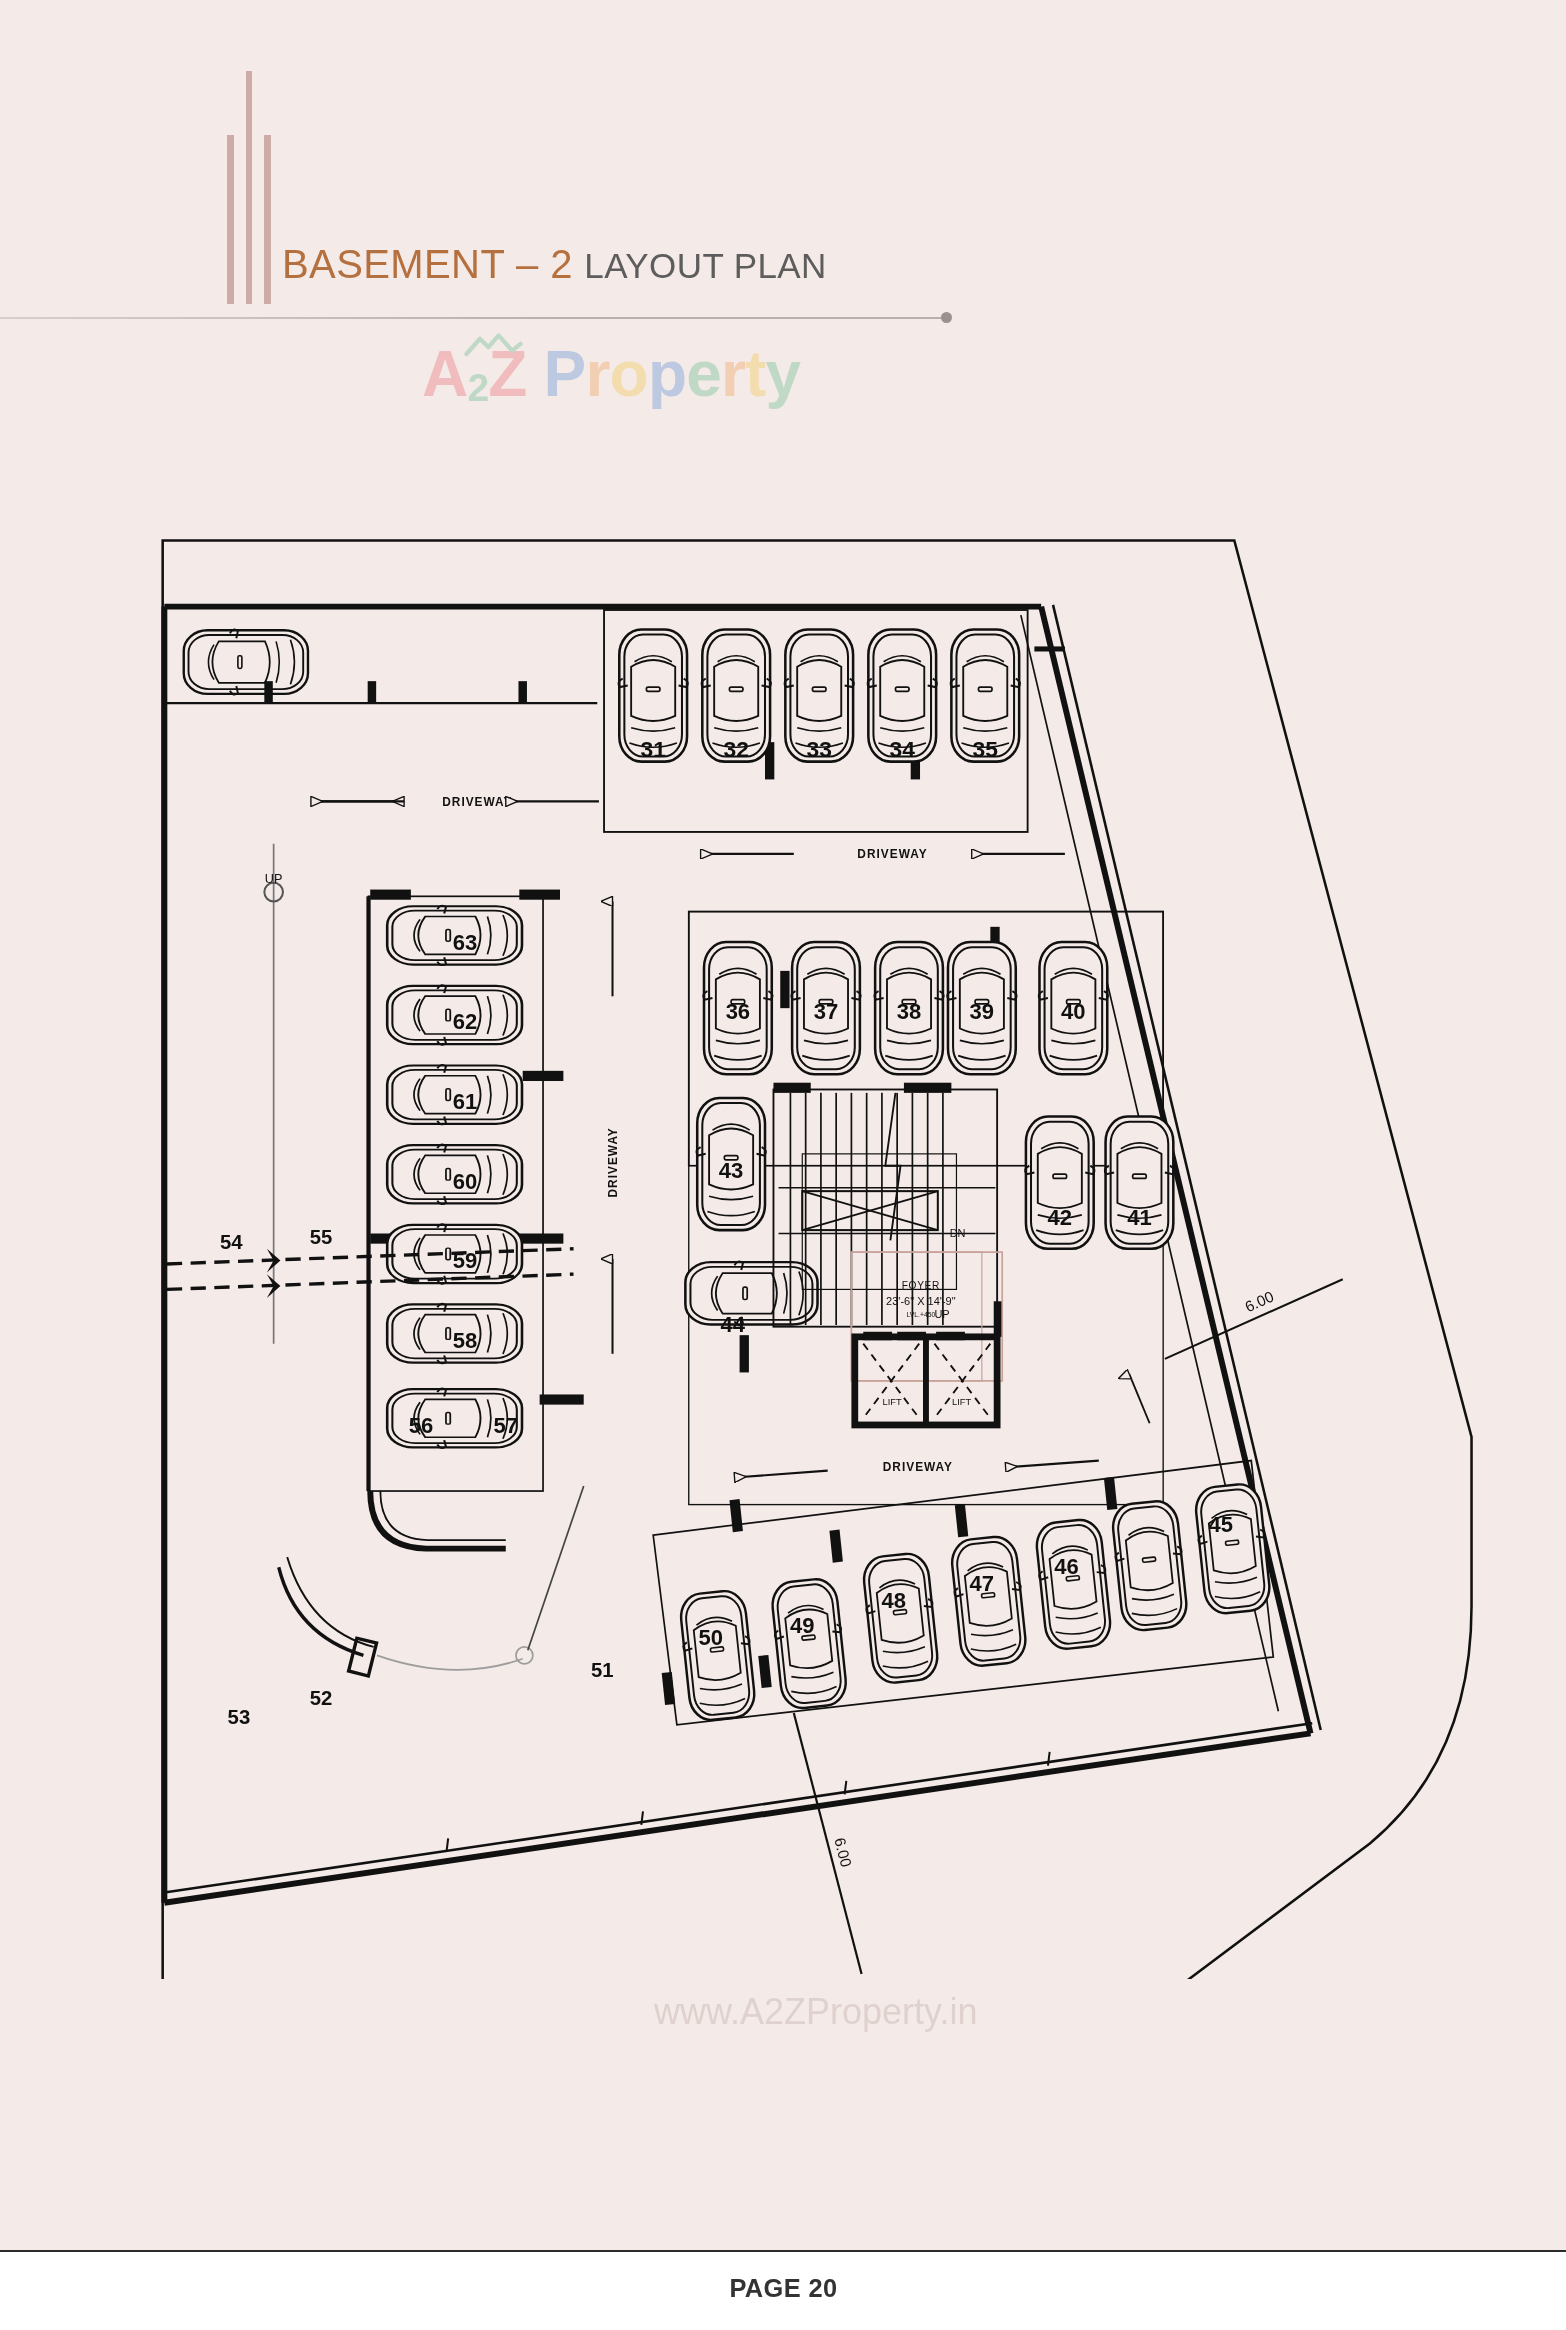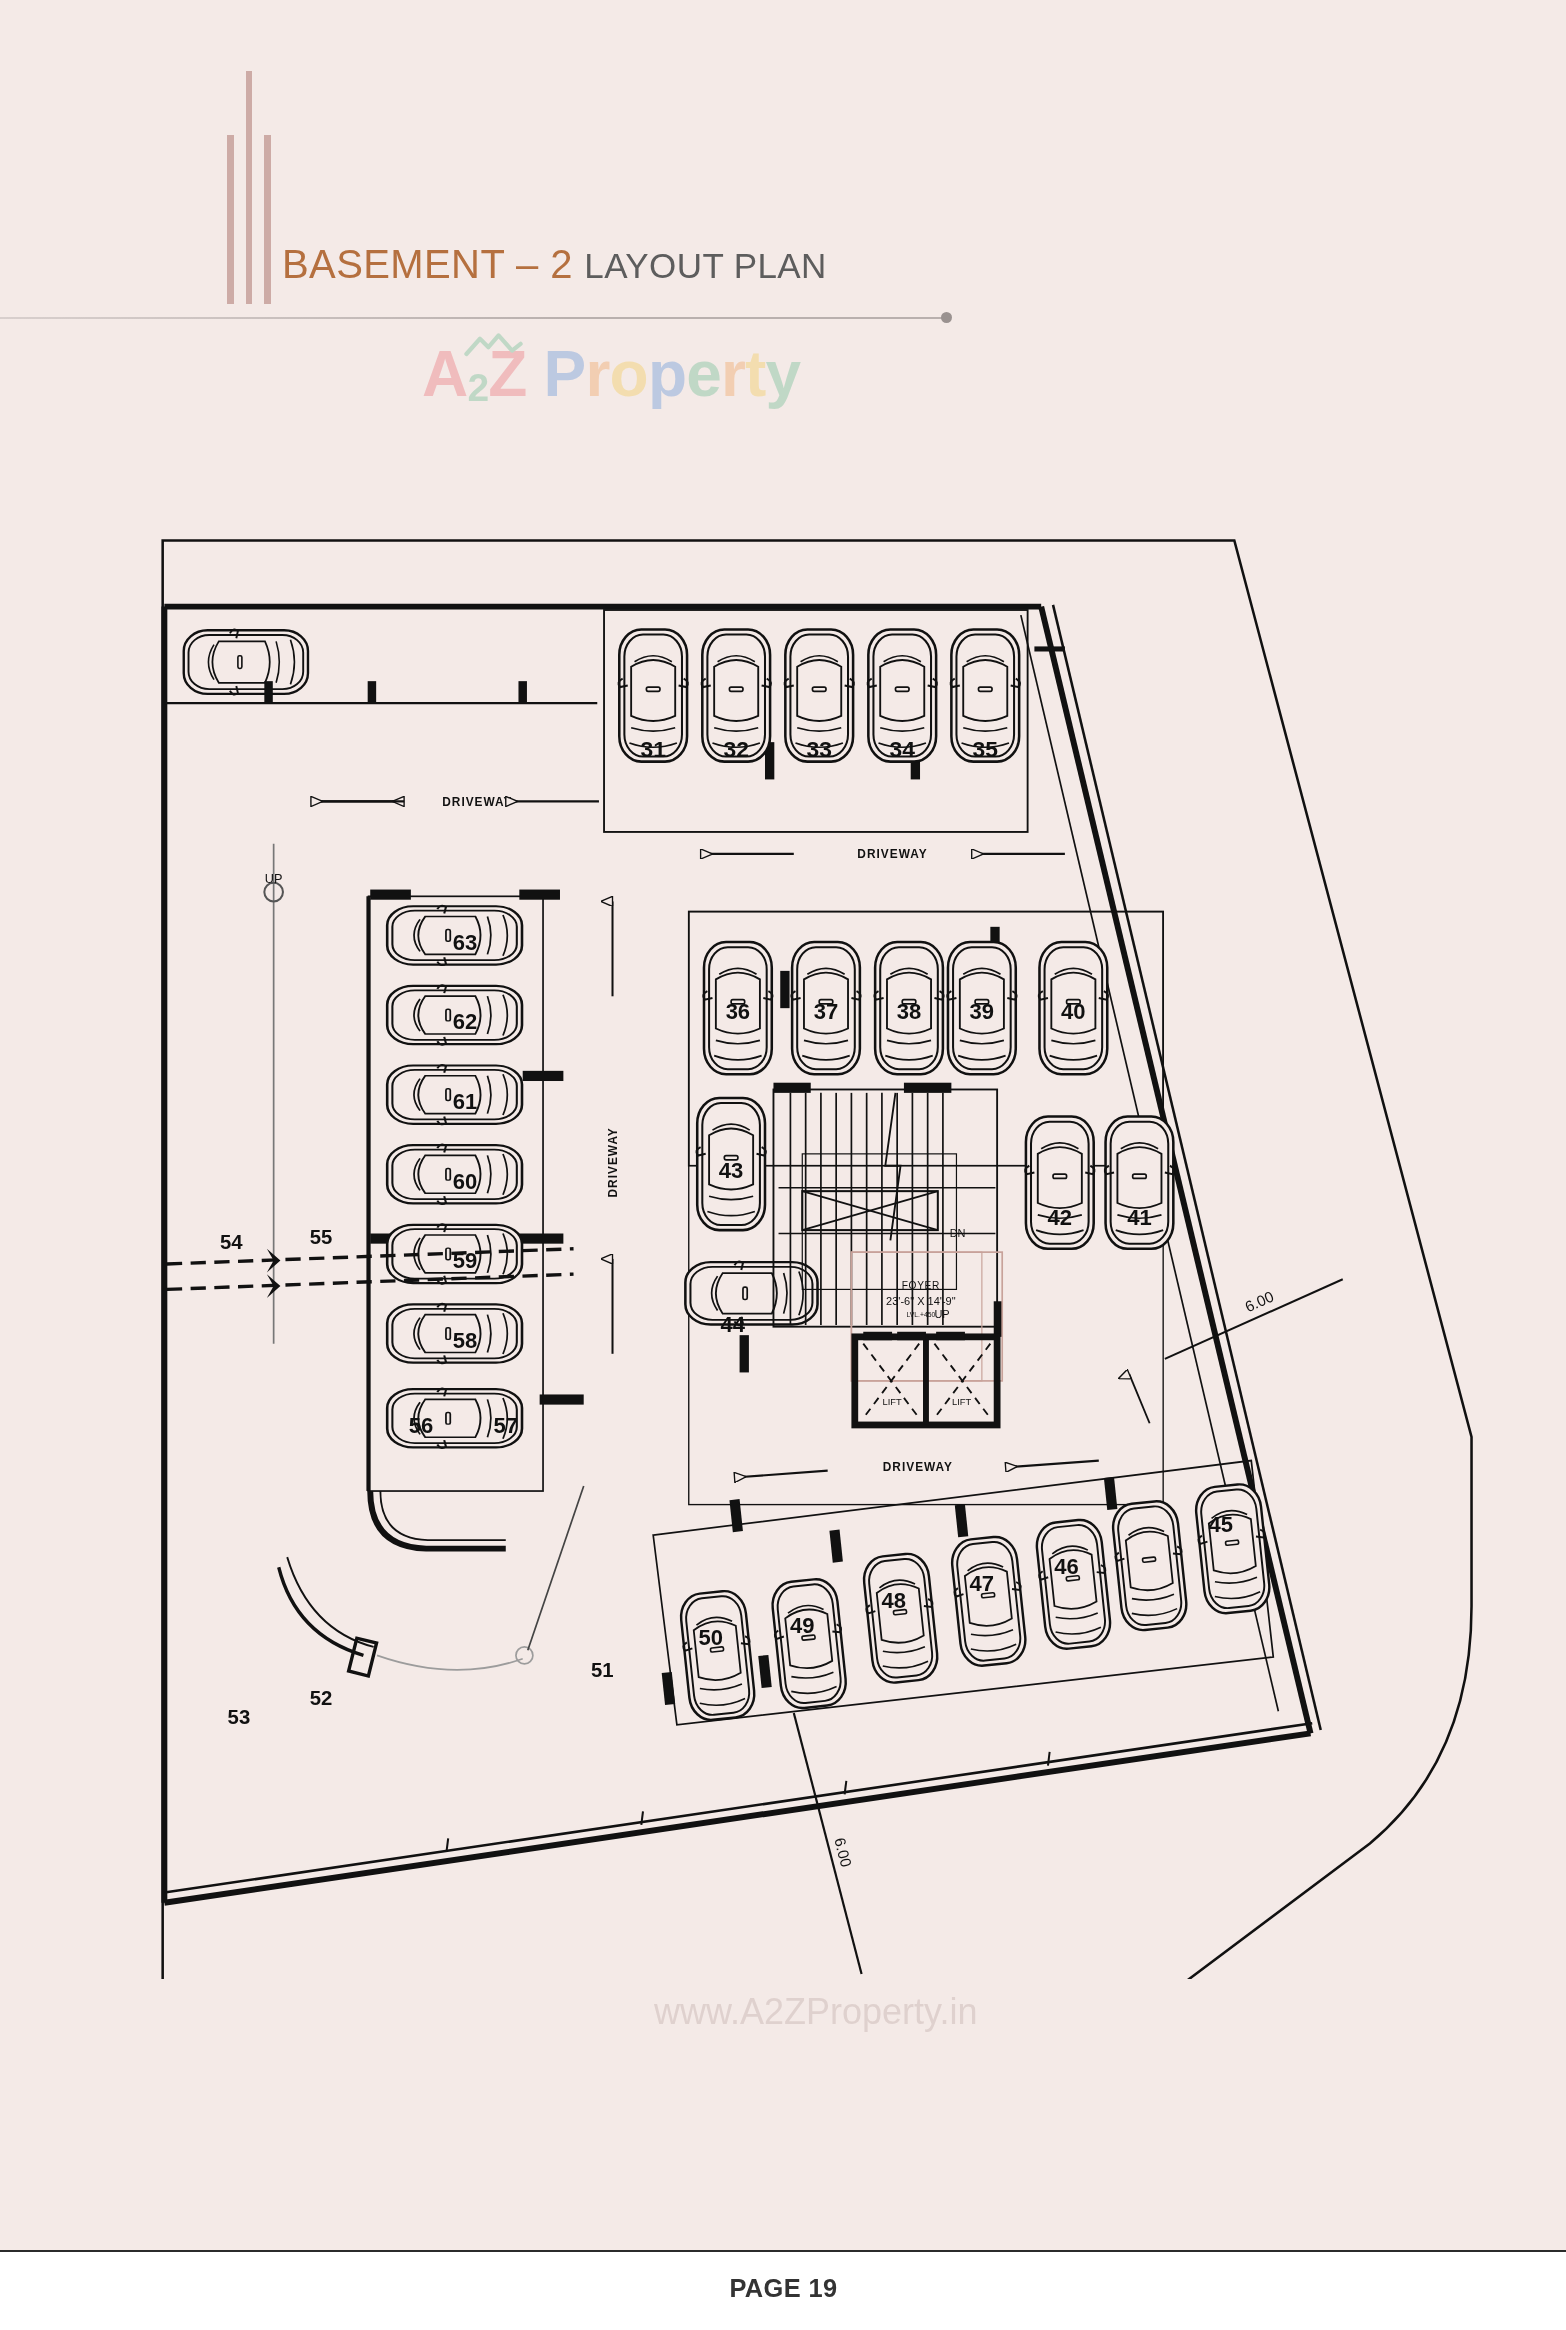--- a/index.html
+++ b/index.html
@@ -477,14 +477,14 @@
     <line x1="1180" y1="1508" x2="1182" y2="1492"></line>
   </g>
 
 </svg>
 </div>
 
 <div id="watermark">www.A2ZProperty.in</div>
 
 <div id="footer-rule"></div>
 <div id="footer-bg"></div>
-<div id="footer-label">PAGE 19</div>
+<div id="footer-label">PAGE 20</div>
 
 
 </body></html>

